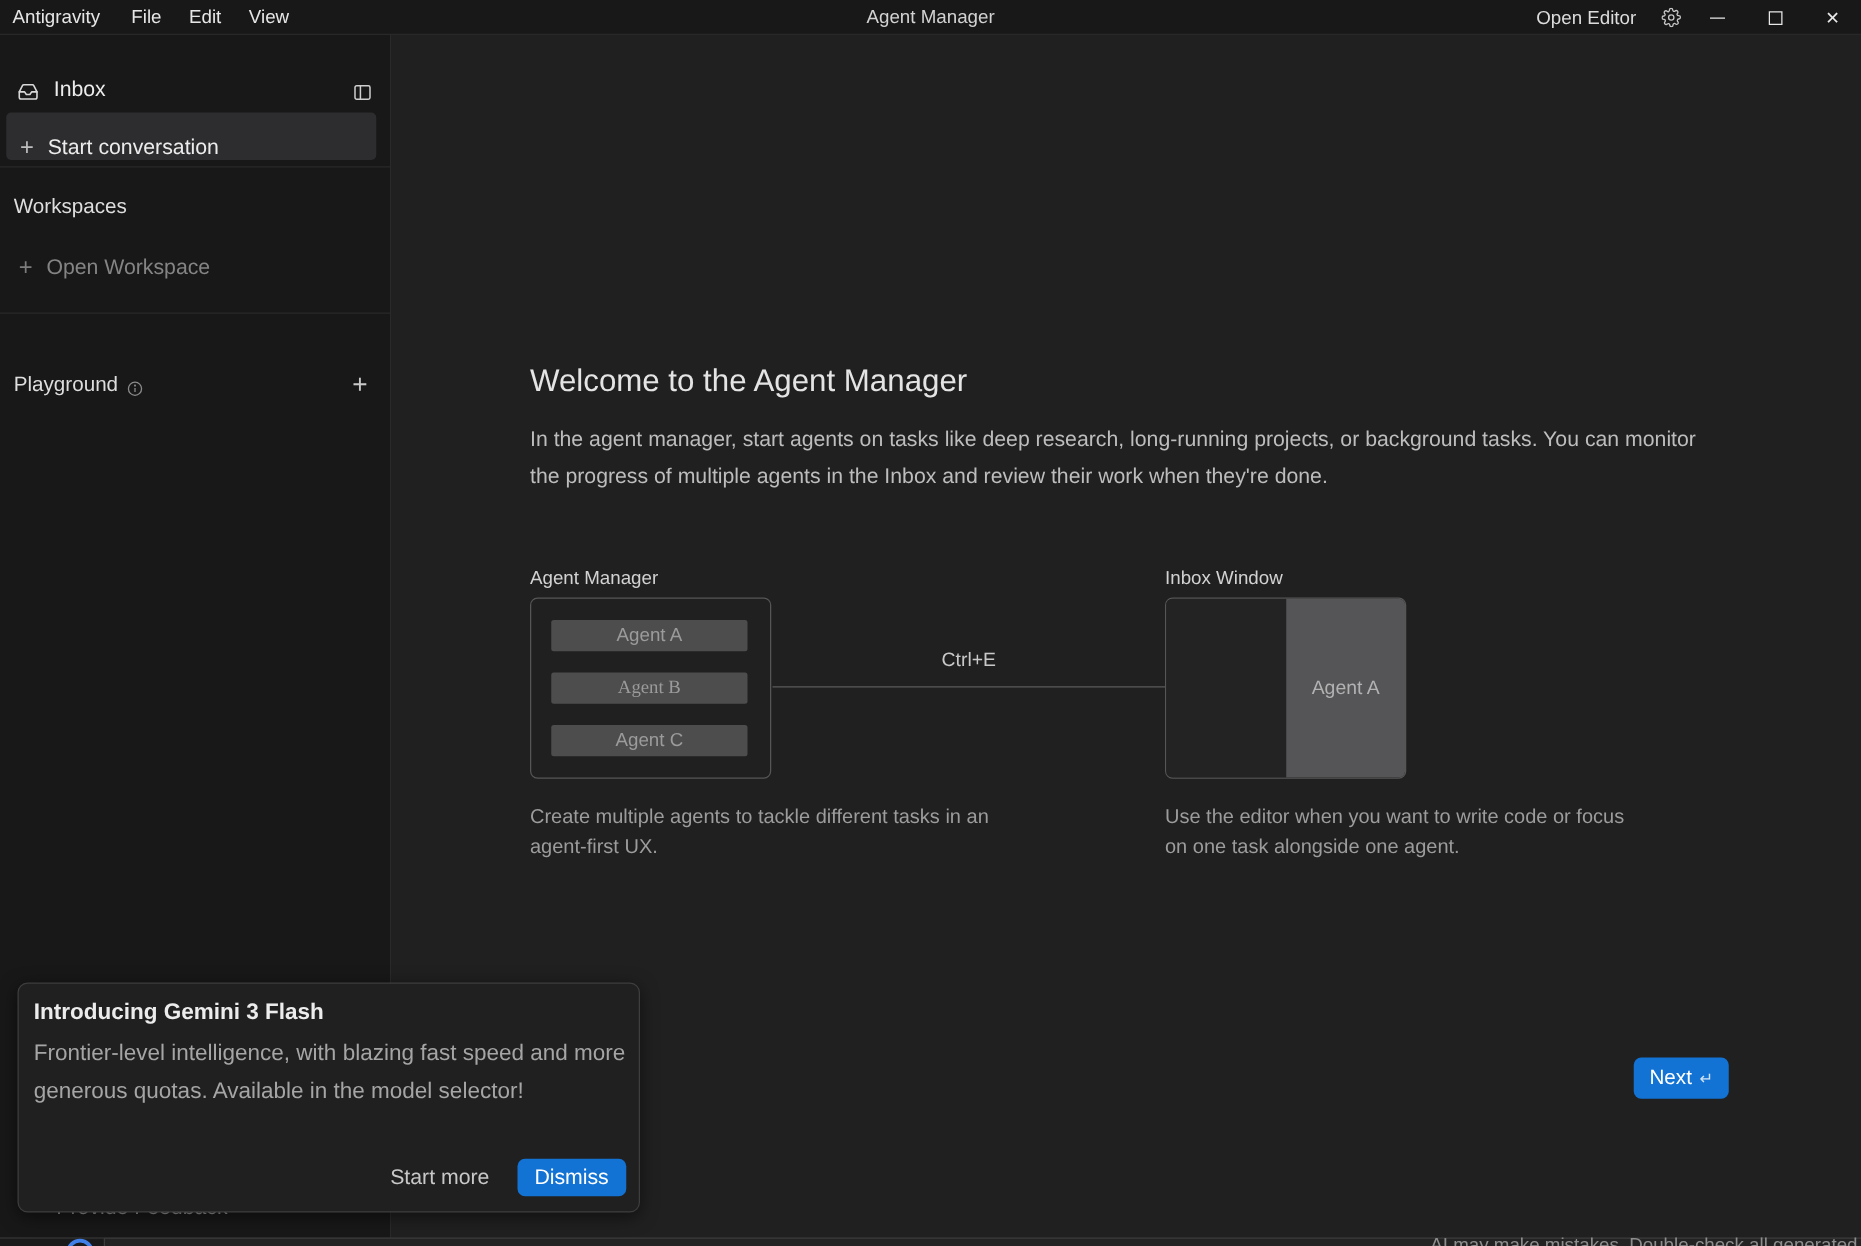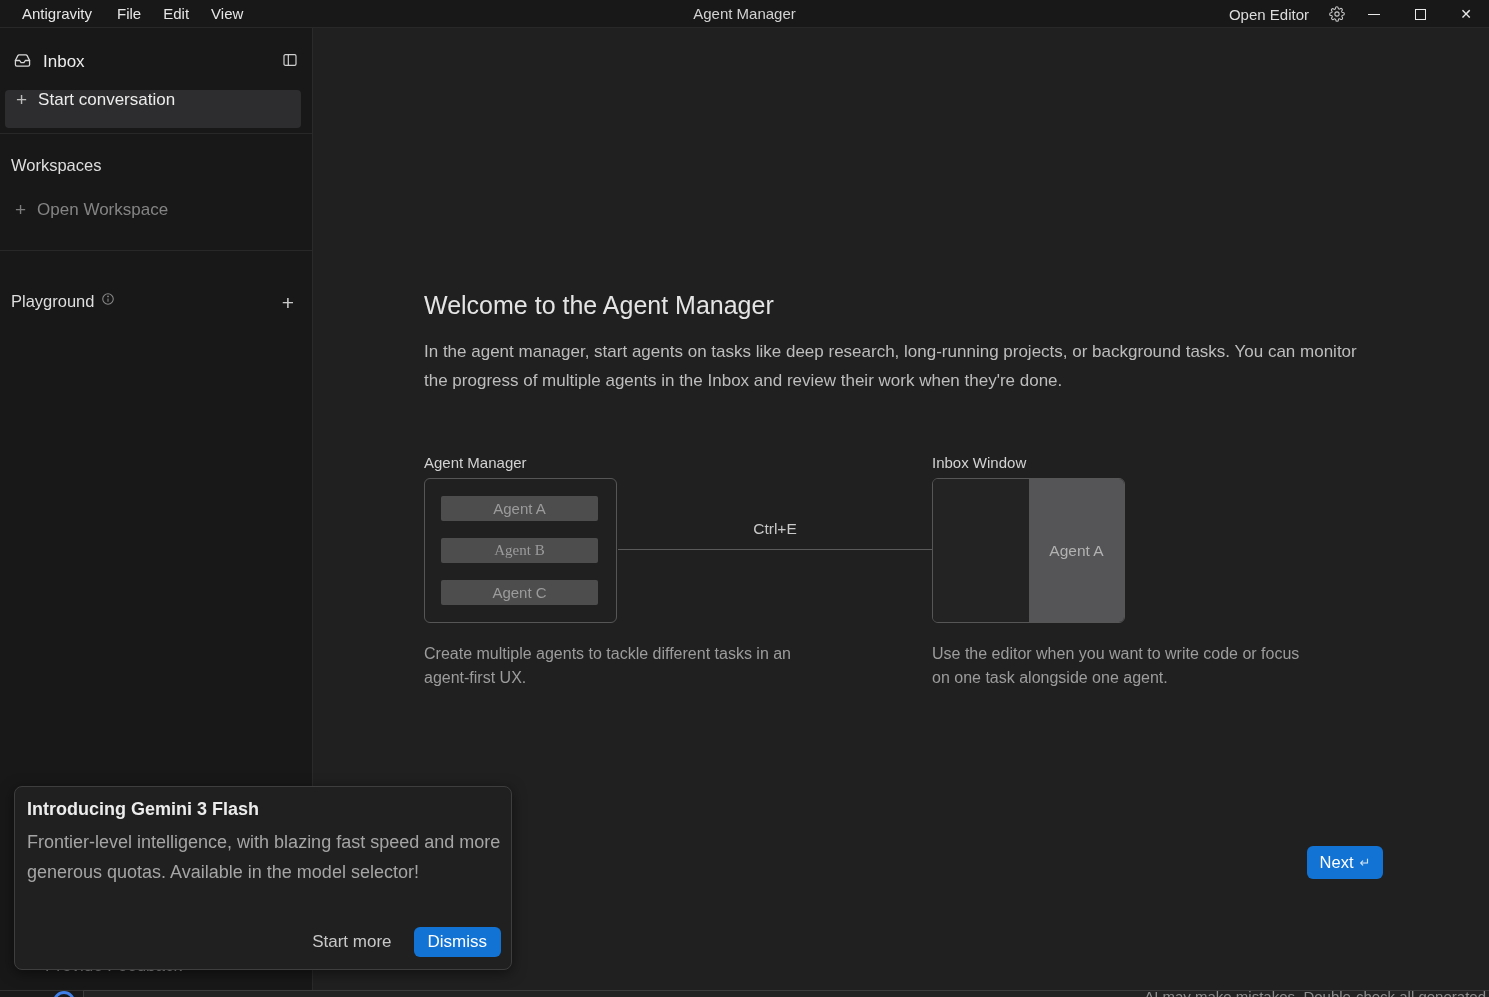--- a/index.html
+++ b/index.html
@@ -10,41 +10,41 @@
     color: #e0e0e0;
     position: relative;
   }
 
   
   .titlebar {
     position: absolute; top: 0; left: 0; width: 1489px; height: 28px;
     background: #181818; border-bottom: 1px solid #282828;
     display: flex; align-items: center; z-index: 20;
   }
-  .menu { display: flex; align-items: center; padding-left: 22px; }
+  .menu { display: flex; align-items: center; padding-left: 10px; }
   .menu-item { font-size: 15px; color: #e6e6e6; padding: 0 11px; cursor: default; }
   .menu-item:first-child { padding-left: 0; padding-right: 14px; }
   .titlebar-title {
     position: absolute; left: 0; right: 0; text-align: center;
     font-size: 15px; color: #d2d2d2; pointer-events: none;
   }
   .titlebar-right { position: absolute; right: 0; top: 0; height: 28px; display: flex; align-items: center; }
   .open-editor { font-size: 15px; color: #dcdcdc; margin-right: 14px; }
   .gear-btn { width: 28px; height: 28px; display: flex; align-items: center; justify-content: center; color: #c6c6c6; }
   .win-btn { width: 46px; height: 28px; display: flex; align-items: center; justify-content: center; color: #e8e8e8; }
   .min-glyph { display: block; width: 12px; height: 1px; background: #e8e8e8; }
   .max-glyph { display: block; width: 11px; height: 11px; border: 1px solid #e8e8e8; }
   .close-glyph { font-size: 14px; line-height: 1; }
 
   
   .sidebar {
     position: absolute; top: 28px; left: 0; width: 313px; bottom: 0;
     background: #181818; border-right: 1px solid #2a2a2a; z-index: 1;
   }
-  .sb-row { position: absolute; display: flex; align-items: flex-start; }
+  .sb-row { position: absolute; display: flex; align-items: flex-end; }
   .inbox-row { top: 24px; left: 14px; right: 14px; height: 30px; }
   .inbox-row .icon { color: #d8d8d8; margin-right: 12px; display: flex; }
   .inbox-label { font-size: 17px; color: #ececec; flex: 1; }
   .panel-icon { color: #cfcfcf; display: flex; }
   .start-conv {
     top: 62px; left: 5px; right: 11px; height: 38px;
     background: #2d2d2f; border-radius: 4px; padding-left: 11px;
   }
   .plus-glyph { font-size: 19px; font-weight: 300; color: #bdbdbd; margin-right: 11px; line-height: 1; }
   .start-conv-label { font-size: 17px; color: #ececec; }

